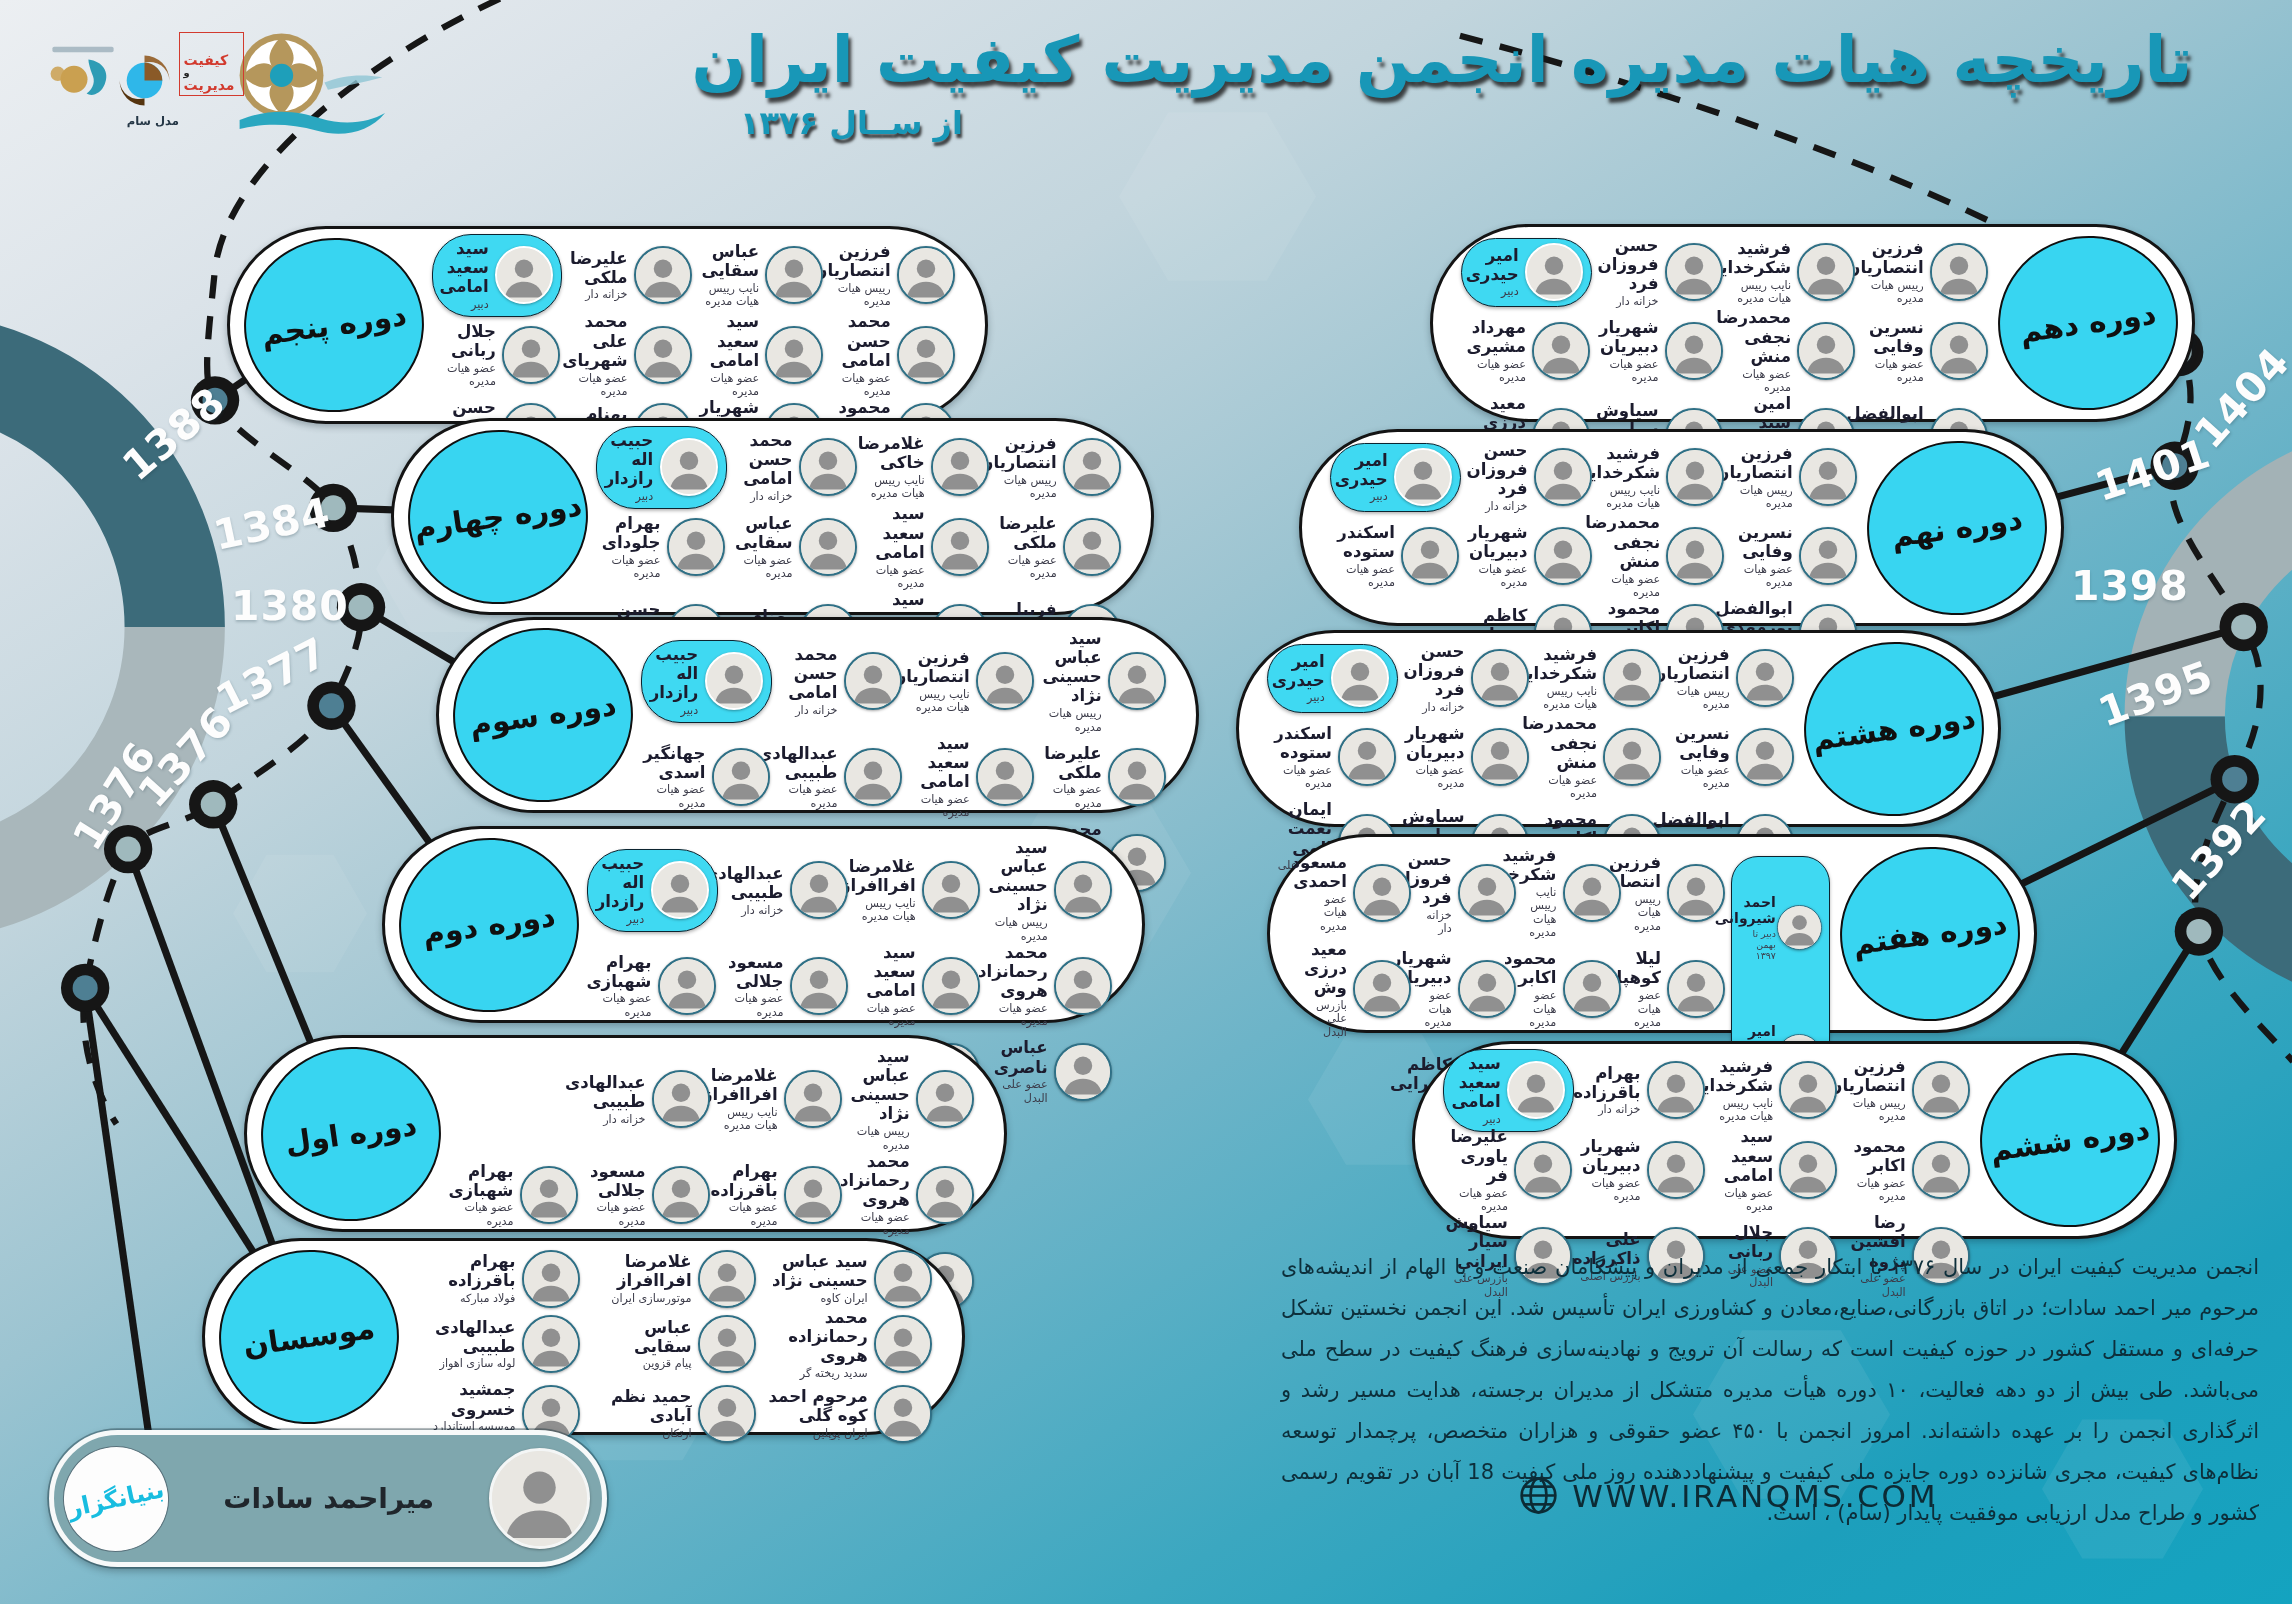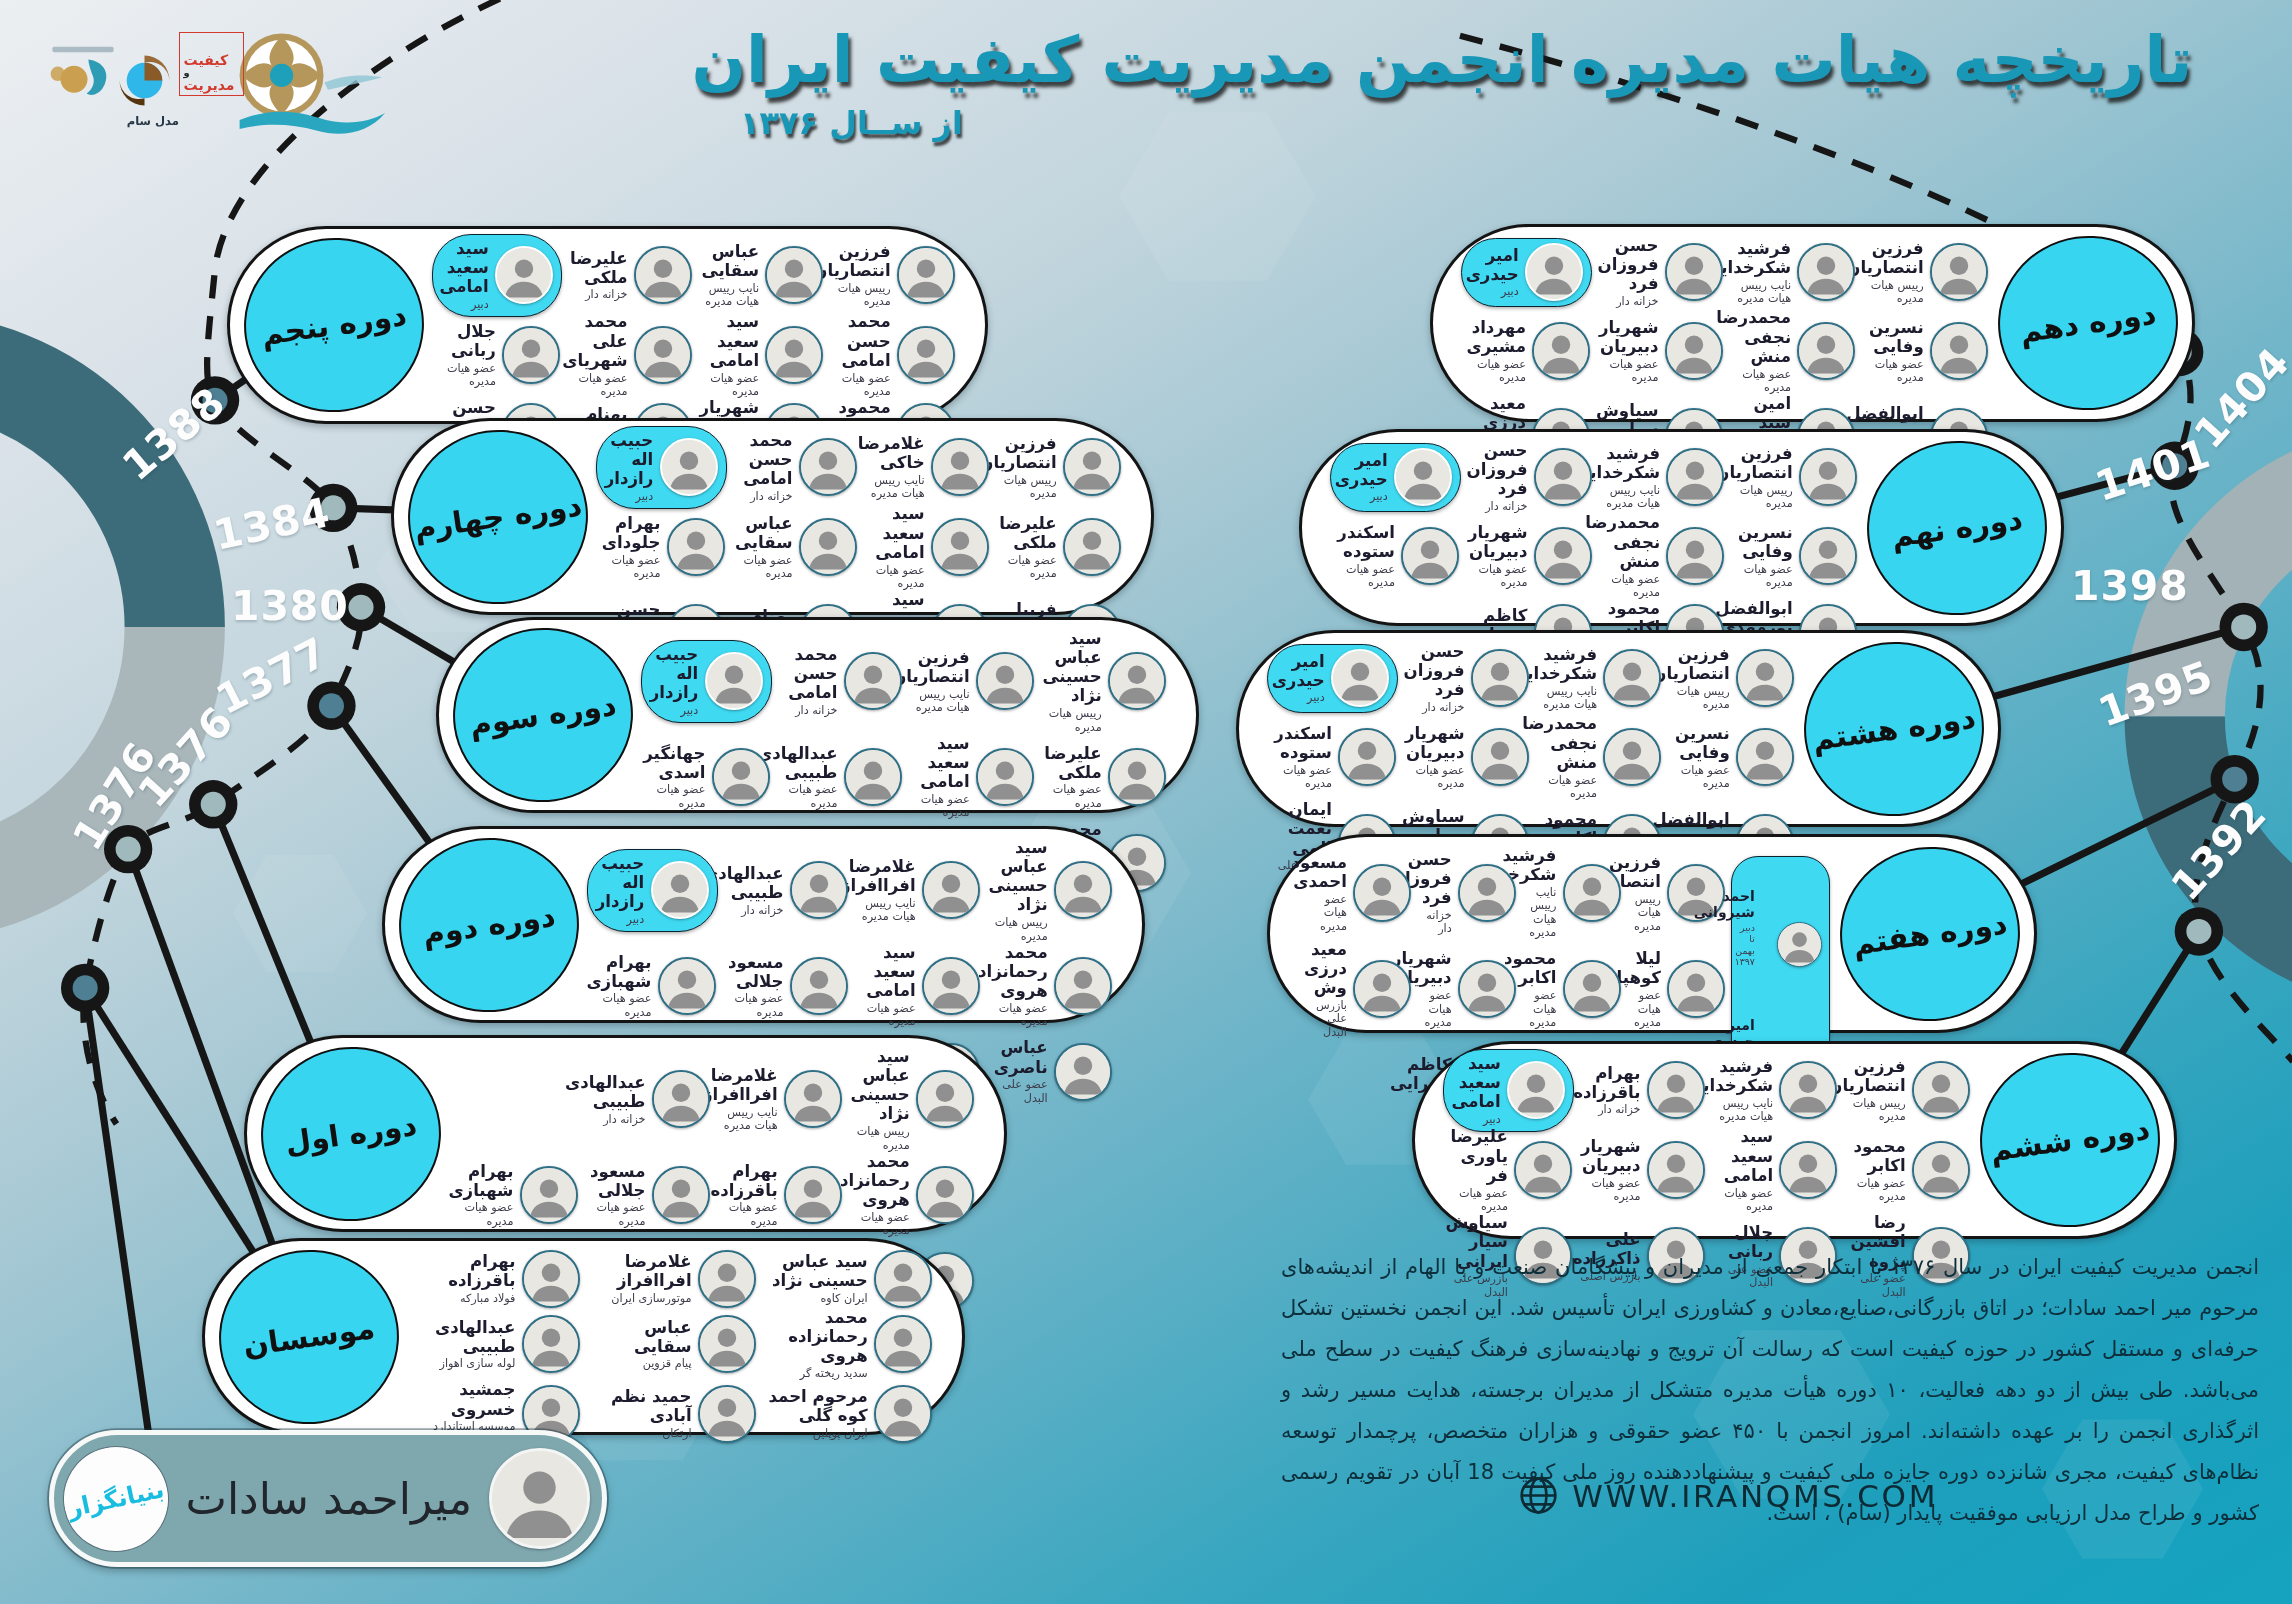--- a/index.html
+++ b/index.html
@@ -37,32 +37,32 @@
   .avatar.sm{width:43px;height:43px;border-width:1.8px;}
   .mtext{min-width:0;text-align:right;}
   .mname{font-weight:bold;font-size:16.6px;color:#1c1c2e;line-height:1.15;}
   .mrole{font-size:11.2px;color:#3c3c4a;margin-top:1.8px;line-height:1.2;}
   .member.hl{background:#3fd9f2;border:1.8px solid #0c2430;border-radius:39px;padding:4.5px 8px;margin:-4.5px -1.8px;
              box-shadow:0 1.8px 3.6px rgba(0,0,0,.3);}
   .member.hl .avatar{border-color:#ffffff;}
   .pairbox{grid-row:1/4;background:#3fd9f2;border:1.8px solid #0c2430;border-radius:27px;
            display:flex;flex-direction:column;justify-content:space-around;align-items:stretch;
            padding:9px 7.2px;height:86%;box-shadow:0 1.8px 3.6px rgba(0,0,0,.3);}
-  .pairrow{display:flex;align-items:flex-end;gap:22px;direction:rtl;}
+  .pairrow{display:flex;align-items:center;gap:1px;direction:rtl;}
   .pairrow .mname{font-size:14px;}
   .pairrow .mrole{font-size:9.4px;}
   
   #founder{position:absolute;z-index:3;left:49px;top:1430px;width:548px;height:127px;
            background:#7fa7ae;border:5.4px solid #f7f9f9;border-radius:81px;
            box-shadow:0 0 0 1.8px rgba(20,45,55,.4),0 3.6px 8px rgba(0,0,0,.3);
            display:flex;align-items:center;}
   #founder .badge{flex:none;width:104px;height:104px;margin-left:9px;border-radius:50%;background:#fdfdfd;
            border:1.8px solid #57707a;display:flex;align-items:center;justify-content:center;
            transform:rotate(-12deg);color:#18bde0;font-weight:bold;font-size:24px;}
-  #founder .fname{flex:1;text-align:center;font-weight:normal;font-size:44px;color:#20262c;direction:rtl;}
+  #founder .fname{flex:1;text-align:center;font-weight:bold;font-size:28px;color:#20262c;direction:rtl;}
   #founder .avatar{width:95px;height:95px;margin-right:12.5px;border:3.6px solid #f4f6f6;}
   
   #titleblock{position:absolute;z-index:4;left:663px;top:23px;width:1558px;text-align:center;direction:rtl;}
   #titleblock .main{font-weight:bold;font-size:64px;color:#1897b7;
        text-shadow:2.7px 4.5px 3.6px rgba(25,25,25,.8);}
   #subtitle{position:absolute;z-index:4;left:740px;top:104px;font-weight:bold;font-size:32px;color:#1897b7;
        text-shadow:1.8px 3.6px 2.7px rgba(25,25,25,.8);direction:rtl;}
   
   .logo{position:absolute;z-index:4;}
   #logo-mag{left:179px;top:32px;width:56px;height:57px;border:1.8px solid #d23a2e;display:flex;flex-direction:column;

